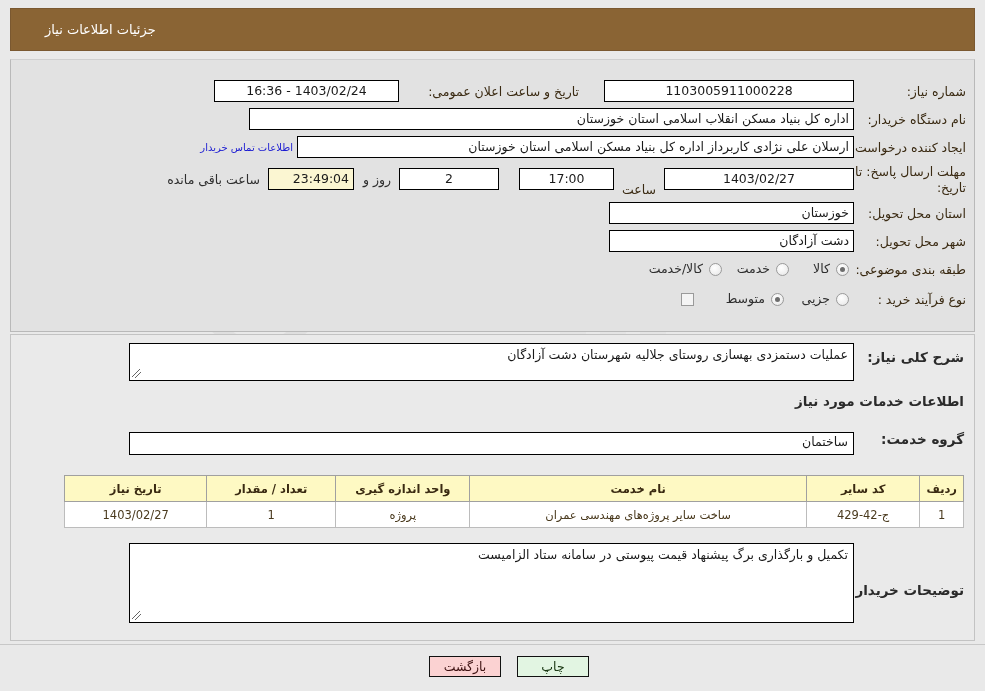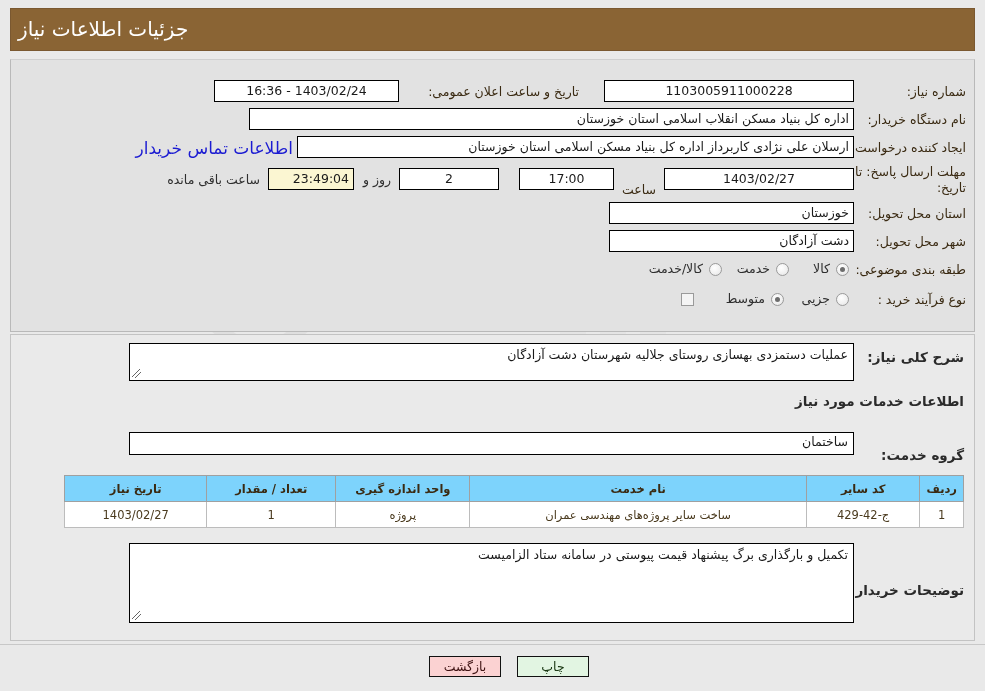--- a/index.html
+++ b/index.html
@@ -29,24 +29,24 @@
   #headerbar {
     position: absolute;
     left: 10px; top: 8px;
     width: 965px; height: 43px;
     background: #8a6434;
     border: 1px solid #7a5830;
     z-index: 10;
   }
   #headerbar .title {
     color: #ffffff;
-    font-size: 20px;
+    font-size: 13px;
     line-height: 41px;
     padding-right: 0;
-    padding-left: 7px;
+    padding-left: 34px;
     text-align: left;
     white-space: nowrap;
   }
 
   
   #panel {
     position: absolute;
     left: 10px; top: 59px;
     width: 965px; height: 273px;
     background: #e2e2e2;
@@ -79,21 +79,21 @@
   .fld.yellow { background: #fbf6d2; }
   .plain {
     position: absolute;
     font-size: 12.5px;
     color: #2e2e2e;
     line-height: 22px;
     white-space: nowrap;
   }
   .link {
     position: absolute;
-    font-size: 17px;
+    font-size: 10px;
     color: #1b1bd2;
     line-height: 22px;
     white-space: nowrap;
     cursor: pointer;
   }
 
   
   .radio {
     position: absolute;
     width: 13px; height: 13px;
@@ -156,21 +156,21 @@
   }
 
   
   #tbl {
     position: absolute;
     border-collapse: collapse;
     font-size: 11.5px;
     background: #ffffff;
   }
   #tbl th {
-    background: #7dd3fc;
+    background: #fef9c3;
     border: 1px solid #a0a0a0;
     color: #3a2a12;
     font-weight: bold;
     height: 26px;
     padding: 0 6px;
     white-space: nowrap;
   }
   #tbl td {
     background: #ffffff;
     border: 1px solid #bcbcbc;
@@ -280,21 +280,21 @@
   <div id="lower">
 
     <div class="section-title" style="right:10px; top:14px;">شرح کلی نیاز:</div>
     <div class="bigbox" style="right:120px; top:8px; width:725px; height:38px;">عملیات دستمزدی بهسازی روستای جلالیه شهرستان دشت آزادگان</div>
     <svg class="resize" style="right:832px; top:33px;" viewBox="0 0 11 11">
       <path d="M1 9 L9 1 M4 10 L10 4" stroke="#666" stroke-width="1" fill="none"></path>
     </svg>
 
     <div class="section-title" style="right:10px; top:58px;">اطلاعات خدمات مورد نیاز</div>
 
-    <div class="section-title" style="right:10px; top:112px;">گروه خدمت:</div>
+    <div class="section-title" style="right:10px; top:96px;">گروه خدمت:</div>
     <div class="bigbox" style="right:120px; top:97px; width:725px; height:23px; padding-top:1px;">ساختمان</div>
 
     <table id="tbl" style="right:10px; top:140px; width:900px;">
       <thead>
         <tr>
           <th style="width:36px;">ردیف</th>
           <th style="width:115px;">کد سایر</th>
           <th style="width:340px;">نام خدمت</th>
           <th style="width:135px;">واحد اندازه گیری</th>
           <th style="width:130px;">تعداد / مقدار</th>

